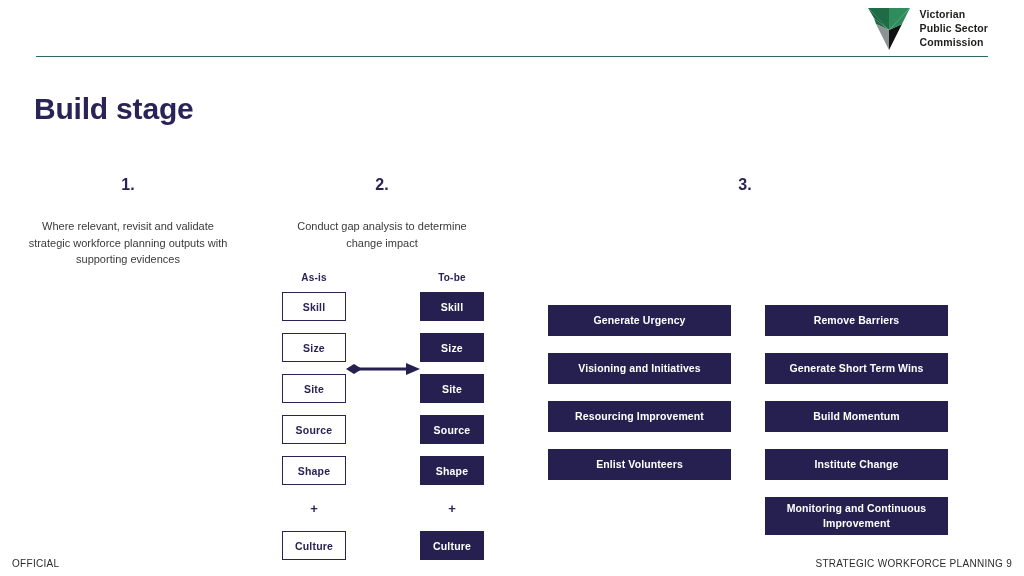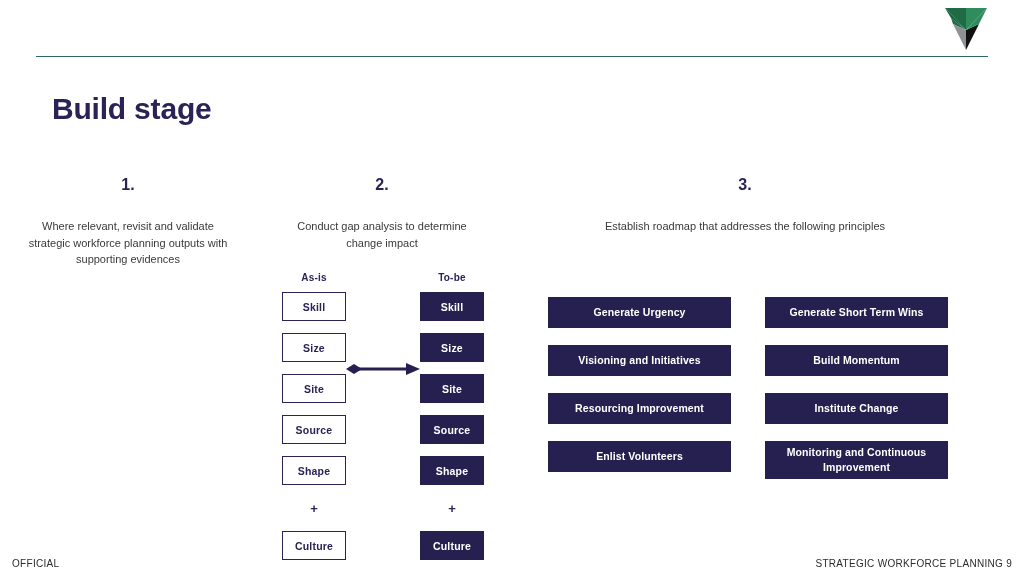--- a/index.html
+++ b/index.html
@@ -49,21 +49,21 @@
     left: 36px;
     top: 56px;
     width: 952px;
     height: 1px;
     background: #2e6a60;
   }
 
   
   .slide-title {
     position: absolute;
-    left: 52px;
+    left: 34px;
     top: 92px;
     font-size: 30px;
     font-weight: bold;
     color: #2a2356;
     letter-spacing: -0.2px;
   }
 
   
   .col {
     position: absolute;
@@ -162,20 +162,21 @@
     left: 548px;
     top: 297px;
     width: 400px;
     display: flex;
     justify-content: space-between;
   }
   .principle-col {
     width: 183px;
     display: flex;
     flex-direction: column;
+    margin-top: 8px;
   }
   .principle {
     background: #262050;
     color: #ffffff;
     box-sizing: border-box;
     display: flex;
     align-items: center;
     justify-content: center;
     text-align: center;
     font-size: 10.5px;
@@ -207,20 +208,23 @@
   <div class="brand-lockup">
     <svg class="brand-mark" viewBox="0 0 44 46">
       <polygon points="1,2 22,2 22,24" fill="#1f6b45"></polygon>
       <polygon points="22,2 43,2 22,24" fill="#2f8c5d"></polygon>
       <polygon points="1,2 22,24 7,12" fill="#14613f"></polygon>
       <polygon points="7,12 22,24 9,18" fill="#1f6b45"></polygon>
       <polygon points="9,18 22,24 22,44" fill="#8d9294"></polygon>
       <polygon points="22,24 35,18 22,44" fill="#111111"></polygon>
       <polygon points="22,24 43,2 35,18" fill="#2f8c5d"></polygon>
     </svg>
+    <div class="brand-text">Victorian
+Public Sector
+Commission</div>
   </div>
   <div class="header-rule"></div>
 </div>
 
 <div class="slide-title">Build stage</div>
 
 <div class="col" id="col-1">
   <div class="col-num">1.</div>
   <div class="col-desc">Where relevant, revisit and validate strategic workforce planning outputs with supporting evidences</div>
 </div>
@@ -261,31 +265,31 @@
       <div class="chip to-be">Source</div>
       <div class="chip to-be">Shape</div>
       <div class="plus-row">+</div>
       <div class="chip to-be">Culture</div>
     </div>
   </div>
 </div>
 
 <div class="col" id="col-3">
   <div class="col-num">3.</div>
-  <div class="col-desc">Establish roadmap that addresses the following principles</div>
 </div>
 
 <div class="principles">
   <div class="principle-col">
     <div class="principle">Generate Urgency</div>
     <div class="principle">Visioning and Initiatives</div>
     <div class="principle">Resourcing Improvement</div>
     <div class="principle">Enlist Volunteers</div>
   </div>
   <div class="principle-col">
+    <div class="principle">Remove Barriers</div>
     <div class="principle">Generate Short Term Wins</div>
     <div class="principle">Build Momentum</div>
     <div class="principle">Institute Change</div>
     <div class="principle tall">Monitoring and Continuous Improvement</div>
   </div>
 </div>
 
 <div class="footer-left">OFFICIAL</div>
 <div class="footer-right">
   <span>STRATEGIC WORKFORCE PLANNING</span><span class="page-num">9</span>

